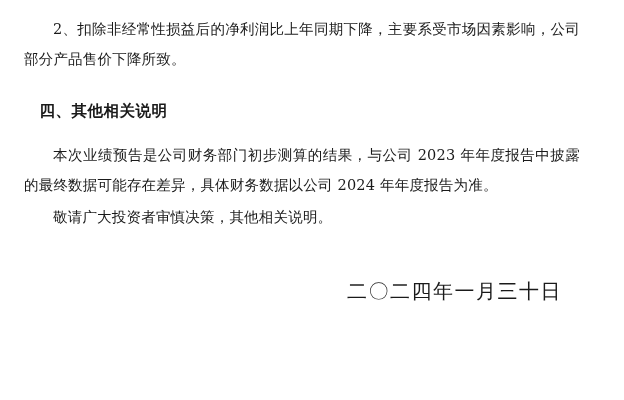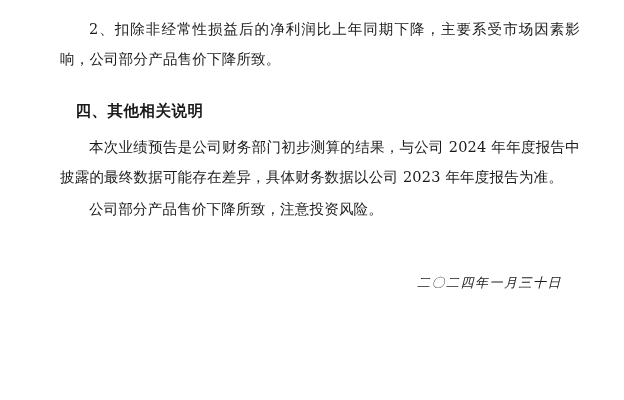--- a/index.html
+++ b/index.html
@@ -12,75 +12,74 @@
     background: #ffffff;
     font-family: "DejaVu Serif", "Liberation Serif", serif;
     color: #1a1a1a;
     overflow: hidden;
   }
   .page {
     position: relative;
     width: 624px;
     height: 400px;
     box-sizing: border-box;
-    padding: 14px 44px 0 60px;
+    padding: 14px 44px 0 24px;
   }
   .para {
     font-size: 14.5px;
     line-height: 30px;
     text-align: justify;
     text-justify: inter-ideograph;
     margin: 0 0 2px 0;
     letter-spacing: 0.2px;
   }
   .indent {
     text-indent: 2em;
   }
   .heading {
     font-size: 15.5px;
     line-height: 30px;
     font-weight: bold;
-    margin: 10px 0 6px 0;
+    margin: 10px 0 14px 0;
     text-indent: 1em;
     letter-spacing: 0.5px;
   }
   .spacer-sm { height: 10px; }
   .spacer-md { height: 22px; }
   .sign-block {
     margin-top: 18px;
     text-align: right;
     padding-right: 12px;
   }
   .sign-line {
     font-size: 14.5px;
     line-height: 34px;
     letter-spacing: 0.4px;
   }
   .sign-date {
-    font-size: 13px;
+    font-size: 20px;
     line-height: 34px;
     letter-spacing: 1.5px;
     padding-right: 6px;
-    font-style: italic;
   }
 </style>
 </head>
 <body>
 
 <div class="page">
 
   <p class="para indent">2、扣除非经常性损益后的净利润比上年同期下降，主要系受市场因素影响，公司部分产品售价下降所致。</p>
 
   <div class="spacer-sm"></div>
 
   <h2 class="heading">四、其他相关说明</h2>
 
-  <p class="para indent">本次业绩预告是公司财务部门初步测算的结果，与公司 2024 年年度报告中披露的最终数据可能存在差异，具体财务数据以公司 2023 年年度报告为准。</p>
+  <p class="para indent">本次业绩预告是公司财务部门初步测算的结果，与公司 2023 年年度报告中披露的最终数据可能存在差异，具体财务数据以公司 2024 年年度报告为准。</p>
 
-  <p class="para indent">公司部分产品售价下降所致，注意投资风险。</p>
+  <p class="para indent">敬请广大投资者审慎决策，其他相关说明。</p>
 
   <div class="spacer-md"></div>
 
 
   <div class="sign-block">
     <div class="sign-date">二〇二四年一月三十日</div>
   </div>
 
 </div>
 

